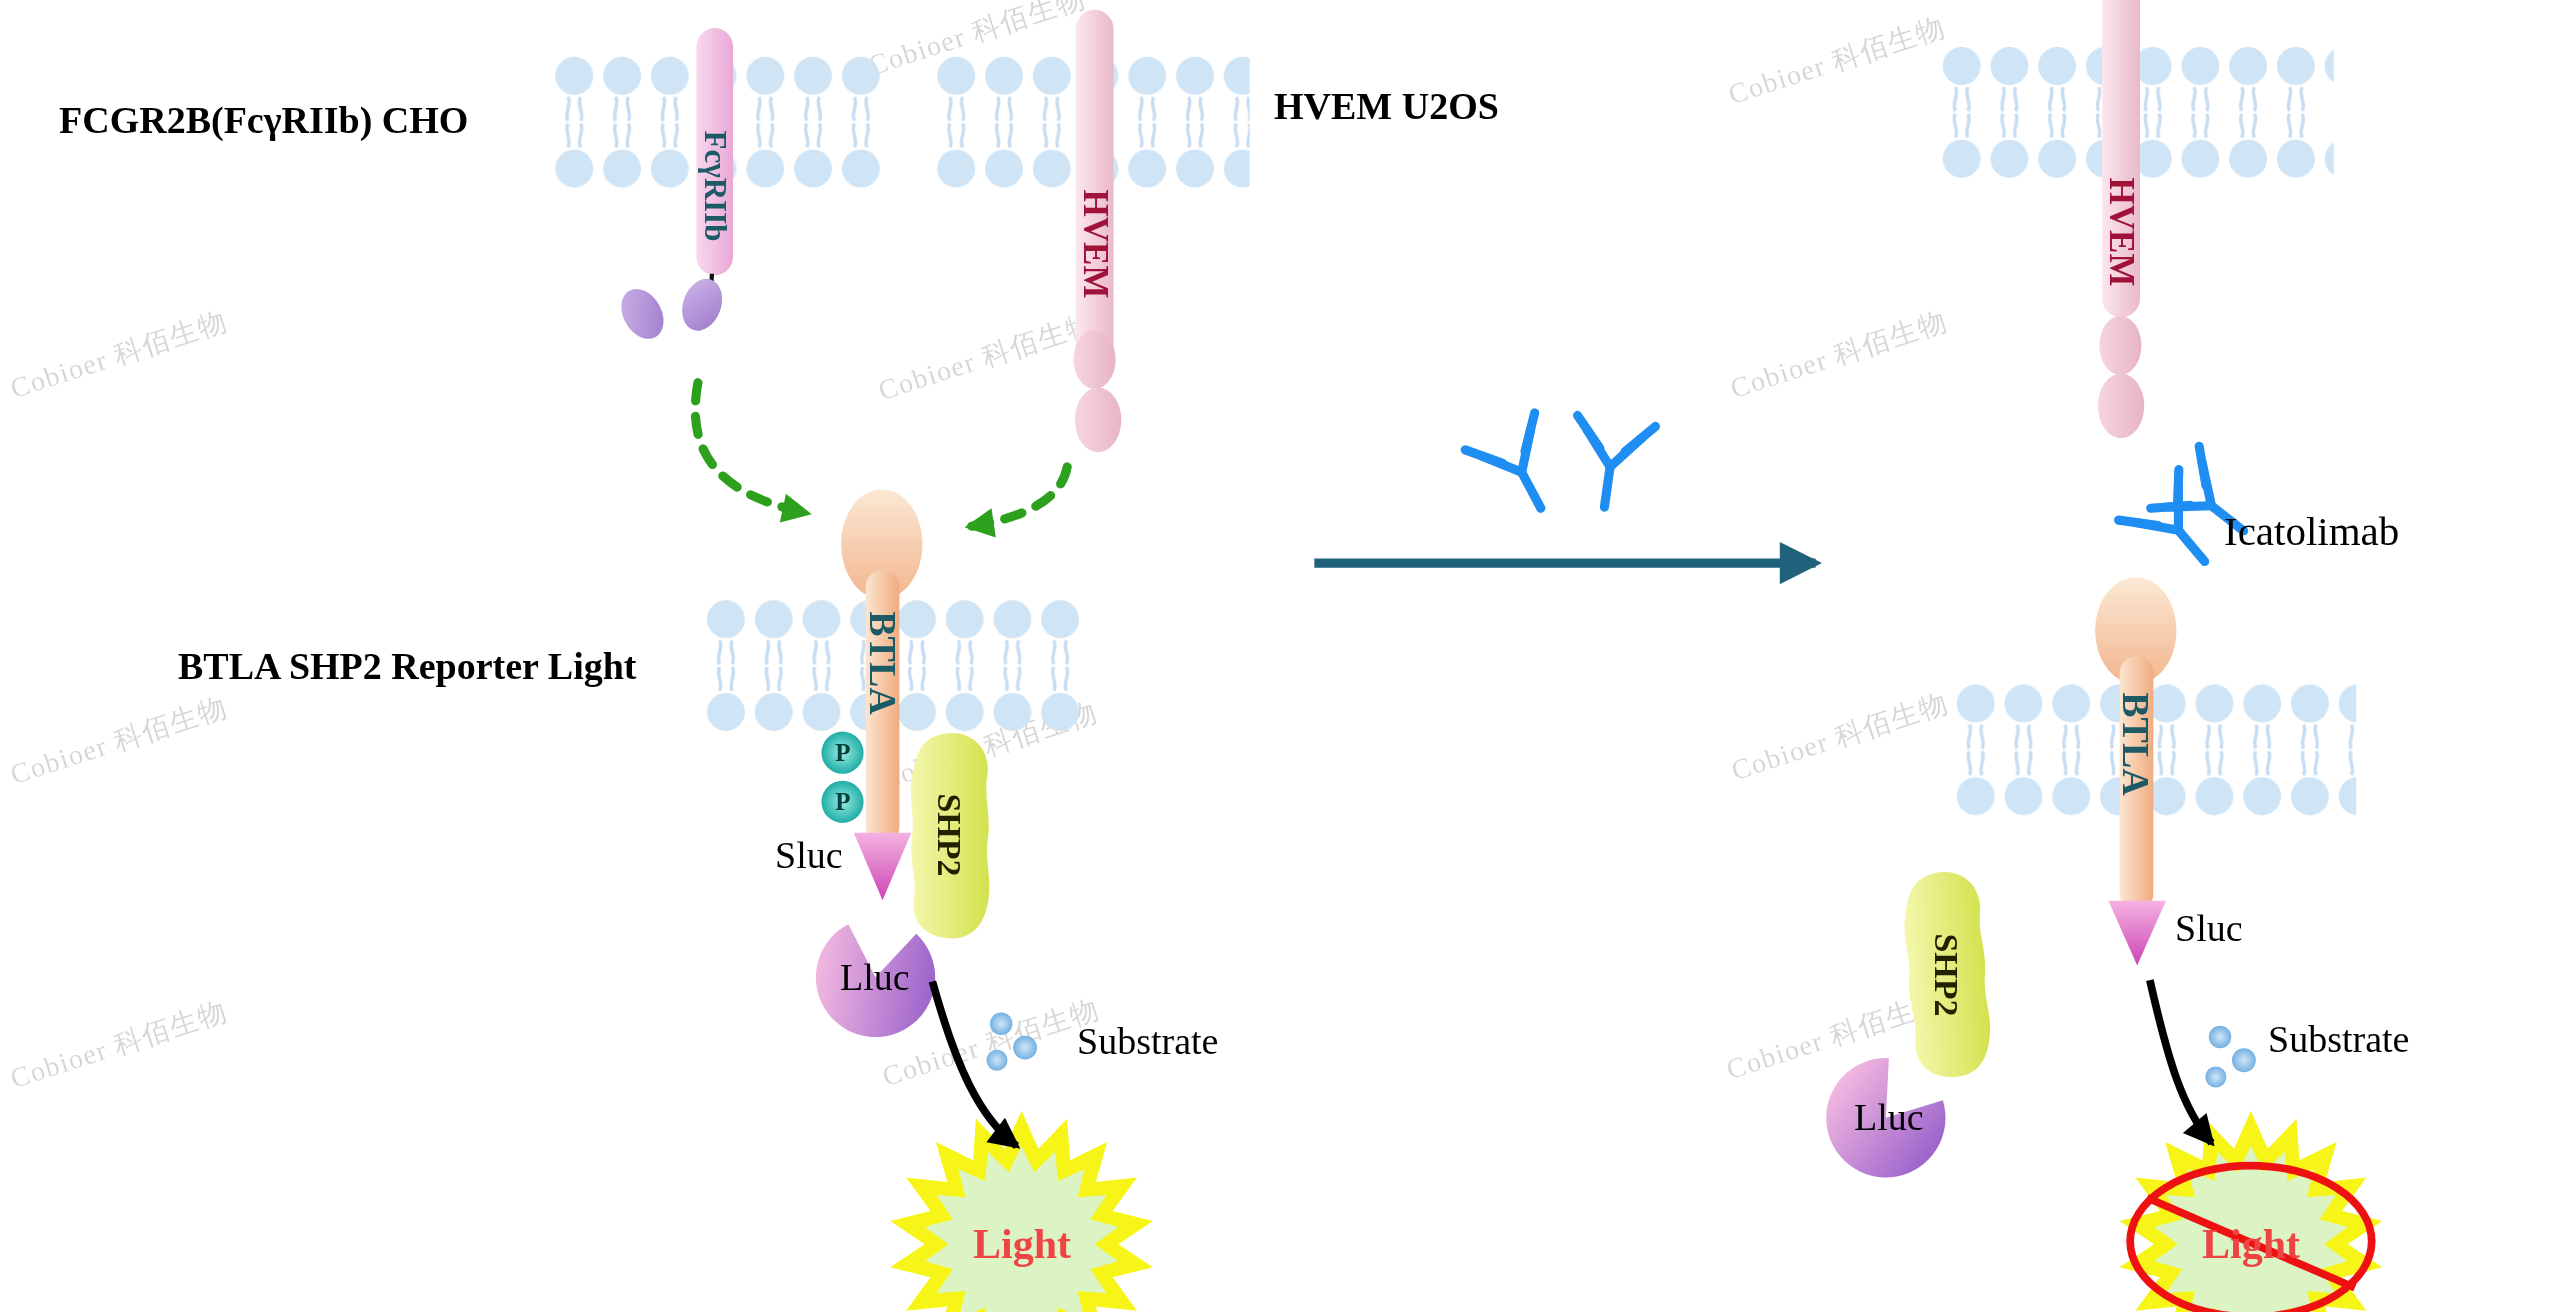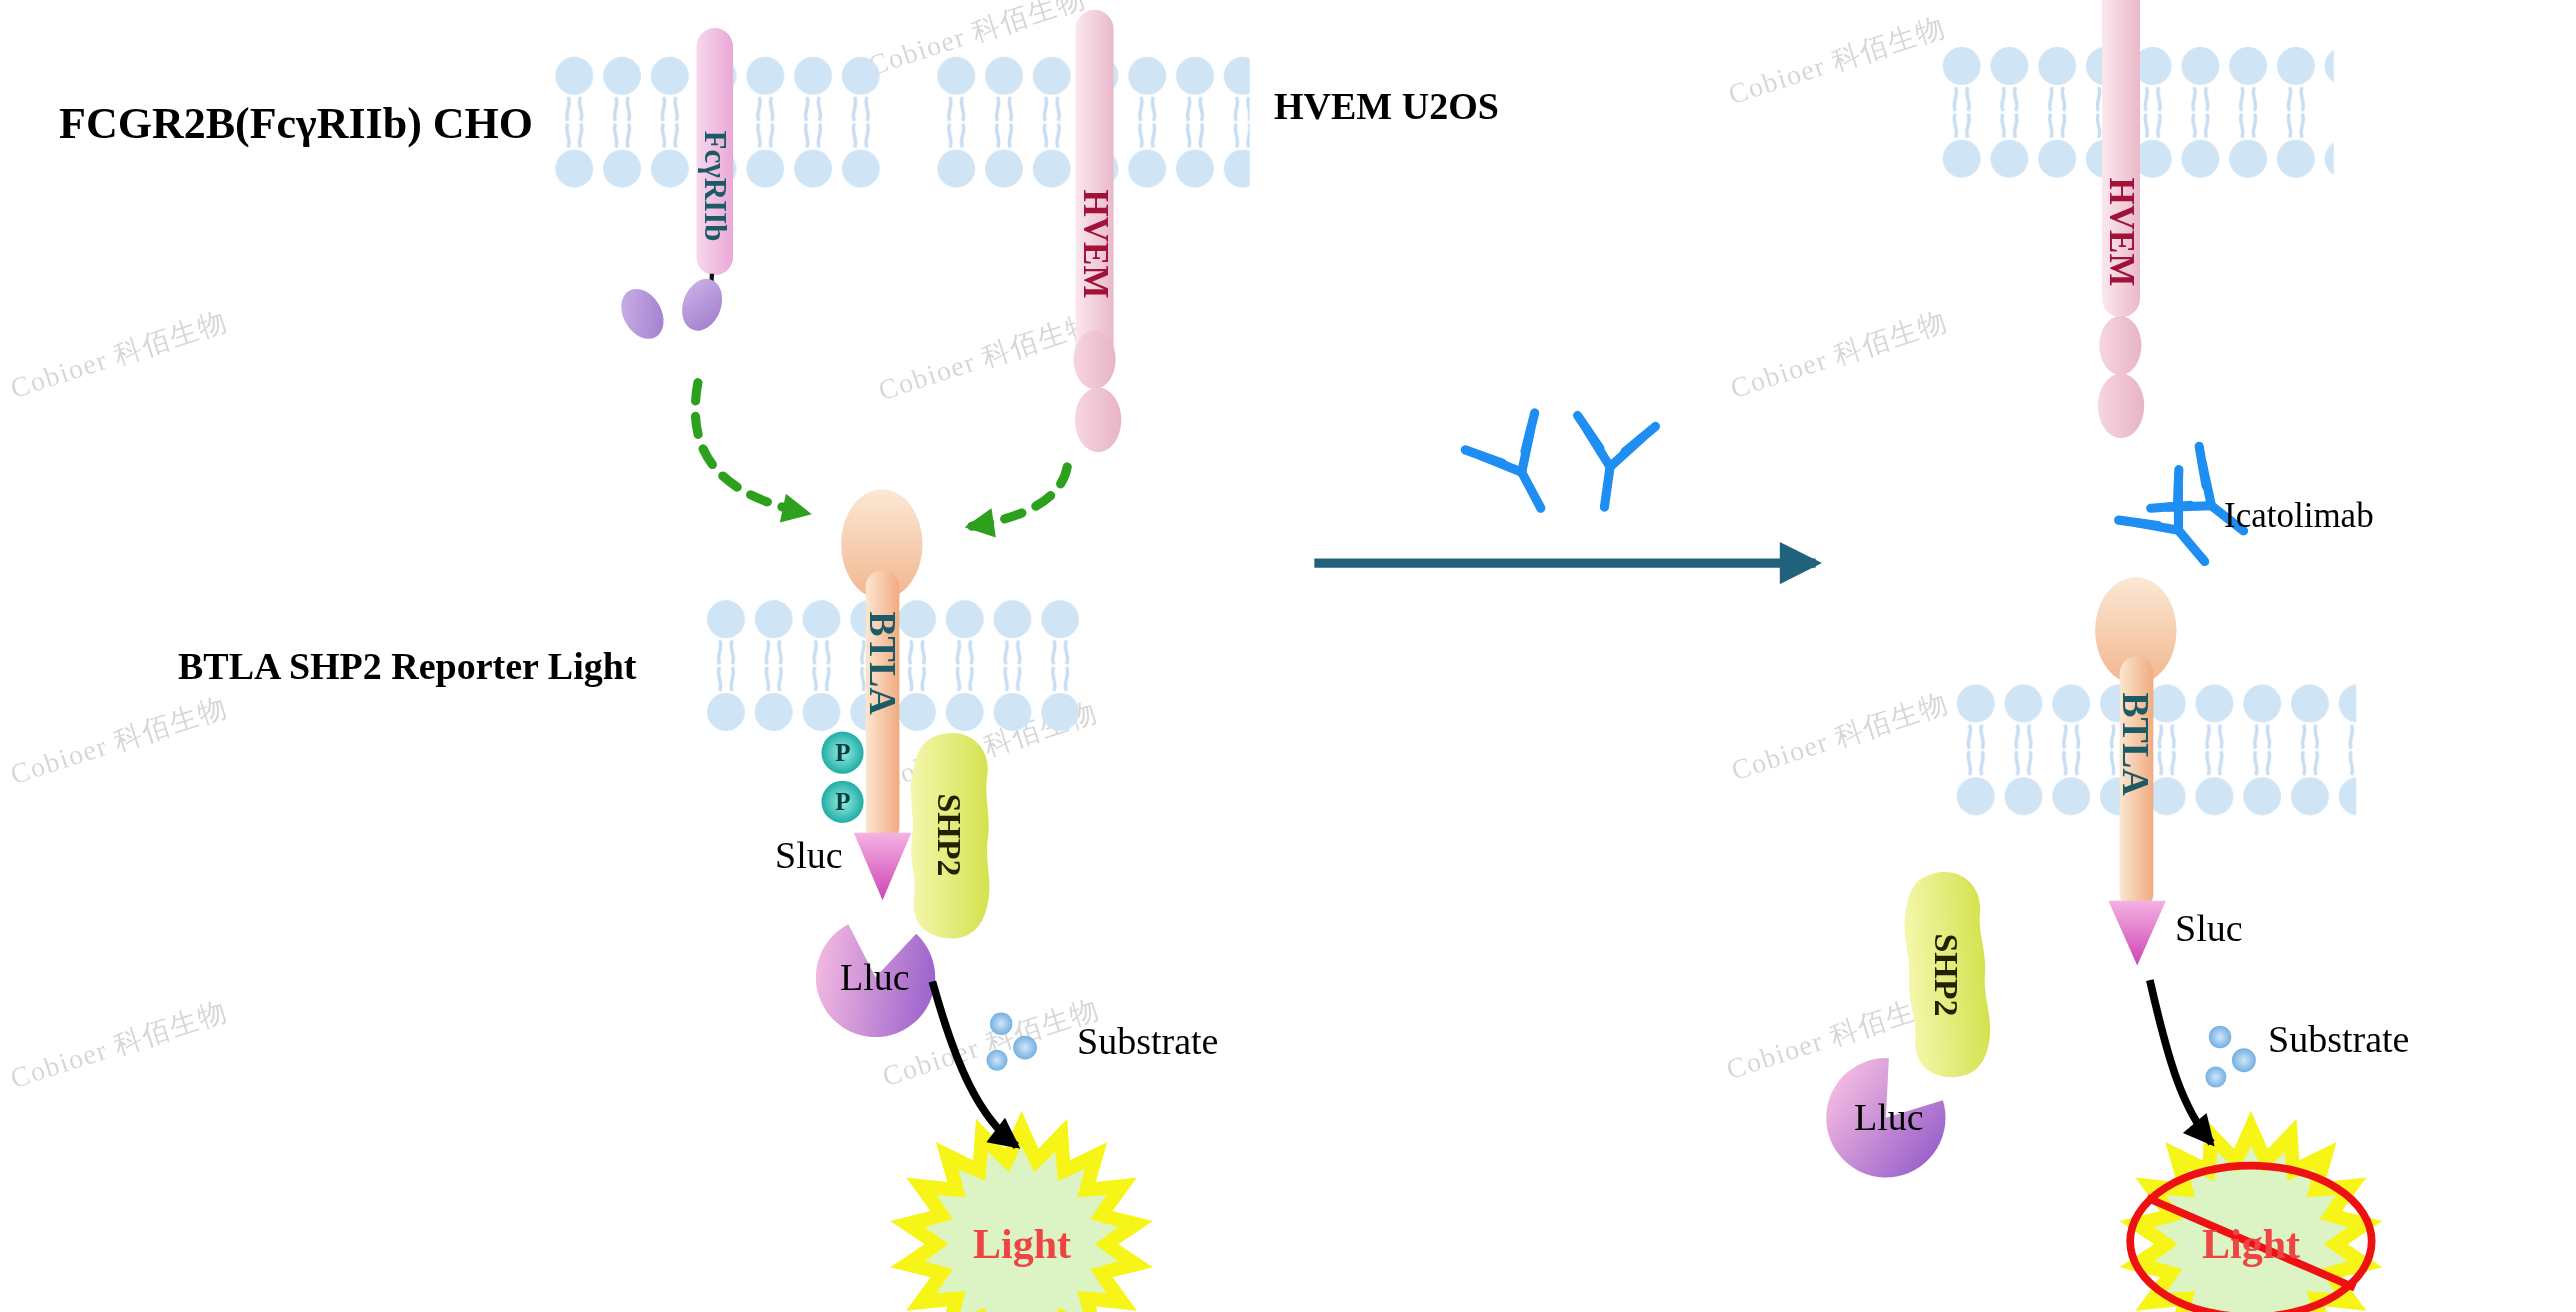--- a/index.html
+++ b/index.html
@@ -197,39 +197,39 @@
     <use href="#antibody" transform="translate(2296,645) rotate(8)"></use>
     <use href="#antibody" transform="translate(3090,740) rotate(-40)"></use>
     <use href="#antibody" transform="translate(3134,708) rotate(-52)"></use>
 
     <g>
       <ellipse cx="3206" cy="1768" rx="172" ry="108" fill="none" stroke="#ee1111" stroke-width="11"></ellipse>
       <path d="M3058,1706 L3354,1834" stroke="#ee1111" stroke-width="11"></path>
     </g>
   </svg>
 
-  <div class="lbl bold" style="left:59px;top:98px;font-size:44px">FCGR2B(FcγRIIb) CHO</div>
+  <div class="lbl bold" style="left:59px;top:98px;font-size:38px">FCGR2B(FcγRIIb) CHO</div>
   <div class="lbl bold" style="left:1274px;top:84px;font-size:38px">HVEM U2OS</div>
   <div class="lbl bold" style="left:178px;top:644px;font-size:38px">BTLA SHP2 Reporter Light</div>
 
   <div class="vlbl teal" style="left:715px;top:186px;font-size:31px">FcγRIIb</div>
   <div class="vlbl wine" style="left:1095px;top:244px;font-size:35px">HVEM</div>
   <div class="vlbl wine" style="left:2121px;top:232px;font-size:35px">HVEM</div>
   <div class="vlbl teal" style="left:883px;top:663px;font-size:38px">BTLA</div>
   <div class="vlbl teal" style="left:2136px;top:744px;font-size:38px">BTLA</div>
   <div class="vlbl dark" style="left:949px;top:835px;font-size:34px">SHP2</div>
   <div class="vlbl dark" style="left:1946px;top:975px;font-size:34px">SHP2</div>
 
   <div class="clbl bold pcol" style="left:843px;top:753px;font-size:25px">P</div>
   <div class="clbl bold pcol" style="left:843px;top:802px;font-size:25px">P</div>
 
   <div class="lbl" style="left:775px;top:833px;font-size:38px">Sluc</div>
   <div class="lbl" style="left:840px;top:955px;font-size:38px">Lluc</div>
   <div class="lbl" style="left:1077px;top:1019px;font-size:38px">Substrate</div>
   <div class="clbl bold green" style="left:1022px;top:1244px;font-size:42px">Light</div>
 
-  <div class="lbl" style="left:2224px;top:496px;font-size:35px">Icatolimab</div>
+  <div class="lbl" style="left:2224px;top:507px;font-size:41px">Icatolimab</div>
   <div class="lbl" style="left:2175px;top:906px;font-size:38px">Sluc</div>
   <div class="lbl" style="left:1854px;top:1095px;font-size:38px">Lluc</div>
   <div class="lbl" style="left:2268px;top:1017px;font-size:38px">Substrate</div>
   <div class="clbl bold green" style="left:2251px;top:1244px;font-size:42px">Light</div>
 </div>
 
 
 </body></html>

